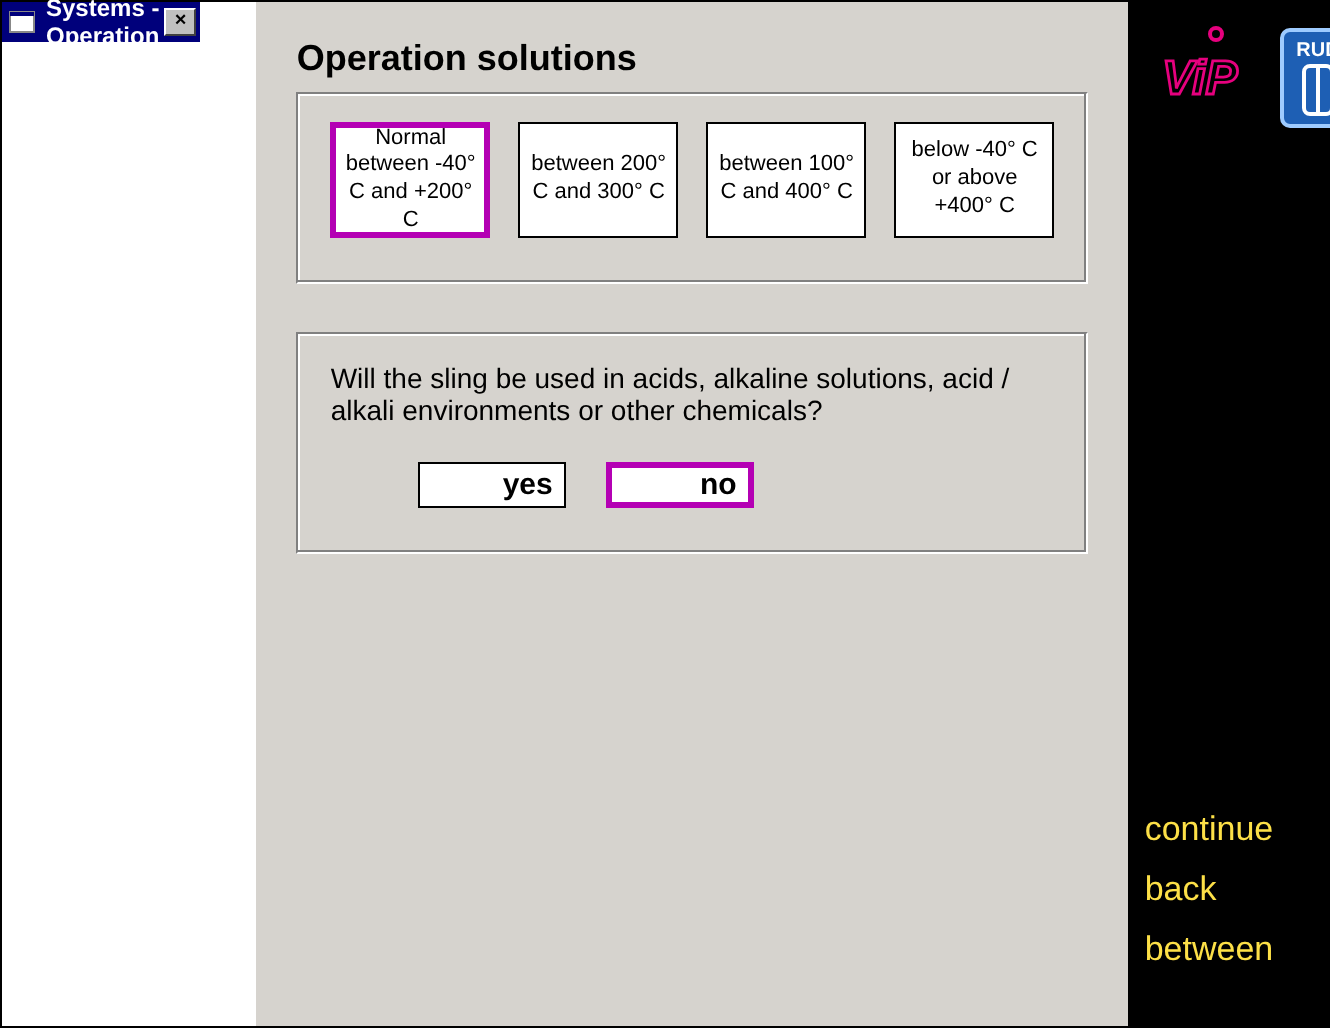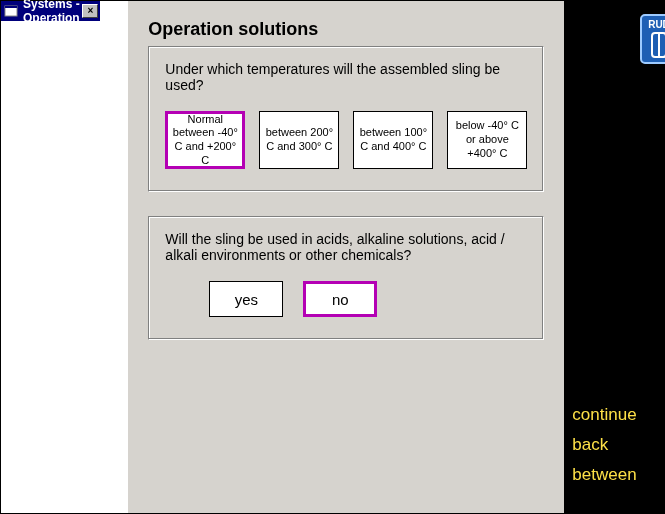--- a/index.html
+++ b/index.html
@@ -122,29 +122,30 @@
     border: 3px solid #b400b4;
   }
   .yn-row {
     display: flex;
     gap: 20px;
     justify-content: flex-start;
     padding-left: 44px;
   }
   .yn-btn {
     width: 74px;
-    height: 36px;
+    height: 23px;
     background: #fff;
     border: 1px solid #000;
     font-size: 15px;
     display: flex;
     align-items: center;
-    justify-content: center;
+    justify-content: flex-end;
     cursor: default;
     font-family: Arial, Helvetica, sans-serif;
+    font-weight: bold;
   }
   .yn-btn.selected {
     border: 3px solid #b400b4;
   }
   .logos {
     display: flex;
     align-items: flex-start;
     justify-content: flex-end;
     gap: 6px;
     height: 60px;
@@ -177,21 +178,20 @@
       <span>×</span>
     </span>
   </div>
 
   <div class="body">
 
     <div class="main">
       <h1 class="page-title">Operation solutions</h1>
 
       <div class="groupbox">
-        <div class="question">Under which temperatures will the assembled sling be used?</div>
         <div class="options">
           <button class="opt-btn selected">
             <span>Normal between -40° C and +200° C</span>
           </button>
           <button class="opt-btn">
             <span>between 200° C and 300° C</span>
           </button>
           <button class="opt-btn">
             <span>between 100° C and 400° C</span>
           </button>
@@ -210,20 +210,26 @@
           <button class="yn-btn selected">
             <span>no</span>
           </button>
         </div>
       </div>
 
     </div>
 
     <div class="sidebar">
       <div class="logos">
+        <span>
+          <svg width="54" height="44" viewBox="0 0 54 44">
+            <circle cx="29" cy="4" r="3" fill="none" stroke="#e6007e" stroke-width="2"></circle>
+            <text x="2" y="34" font-family="Arial" font-size="24" font-weight="bold" font-style="italic" fill="none" stroke="#e6007e" stroke-width="1.4">ViP</text>
+          </svg>
+        </span>
         <span>
           <svg width="40" height="52" viewBox="0 0 40 52">
             <rect x="2" y="2" width="36" height="48" rx="4" fill="#1e5fb4" stroke="#9ecbff" stroke-width="2"></rect>
             <text x="20" y="15" text-anchor="middle" font-family="Arial" font-size="10" font-weight="bold" fill="#fff">RUD</text>
             <rect x="13" y="20" width="14" height="24" rx="3" fill="none" stroke="#fff" stroke-width="2"></rect>
             <line x1="20" y1="20" x2="20" y2="44" stroke="#fff" stroke-width="2"></line>
           </svg>
         </span>
       </div>
       <div class="nav-links">

